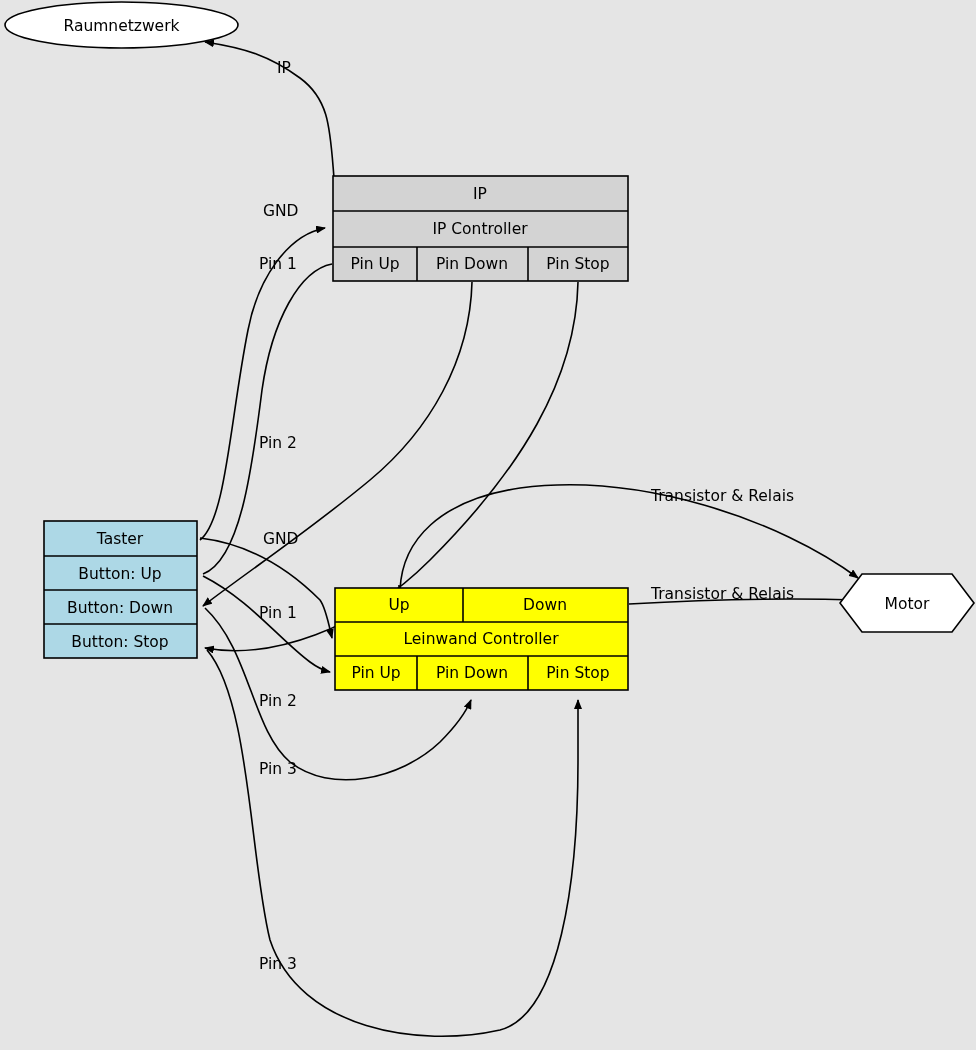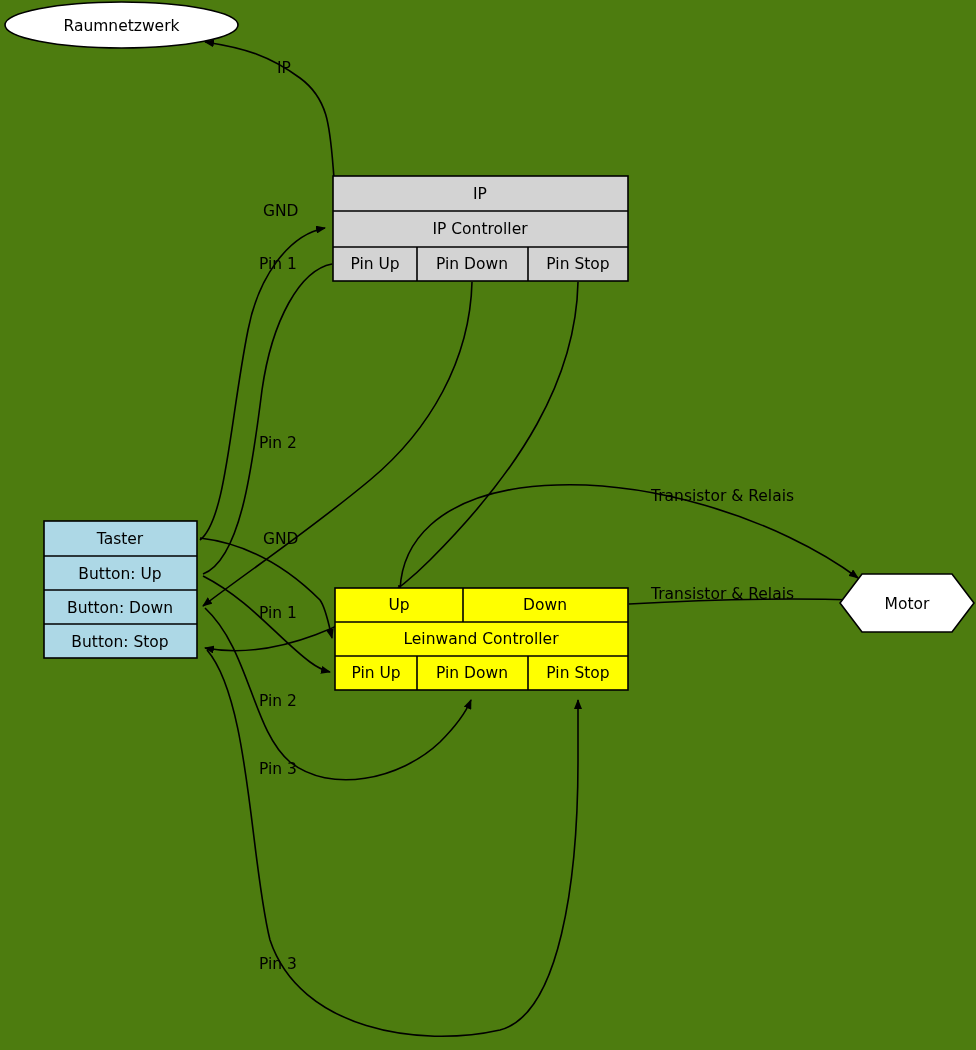--- a/index.html
+++ b/index.html
@@ -4,21 +4,21 @@
 <style>
   html, body {
     margin: 0;
     padding: 0;
     background: #ffffff;
   }
   #diagram-root {
     position: relative;
     width: 976px;
     height: 1050px;
-    background: #4d7c0f;
+    background: #e5e5e5;
     font-family: "DejaVu Sans", sans-serif;
   }
   svg.canvas {
     position: absolute;
     top: 0; left: 0;
     width: 976px;
     height: 1050px;
   }
   .node-shape {
     stroke: #000000;

